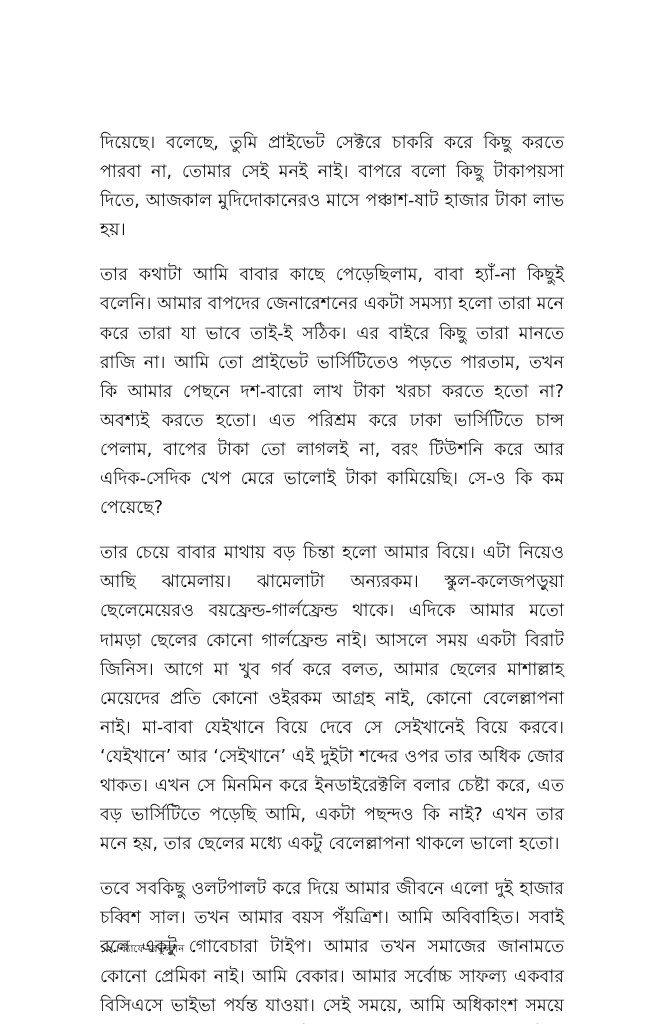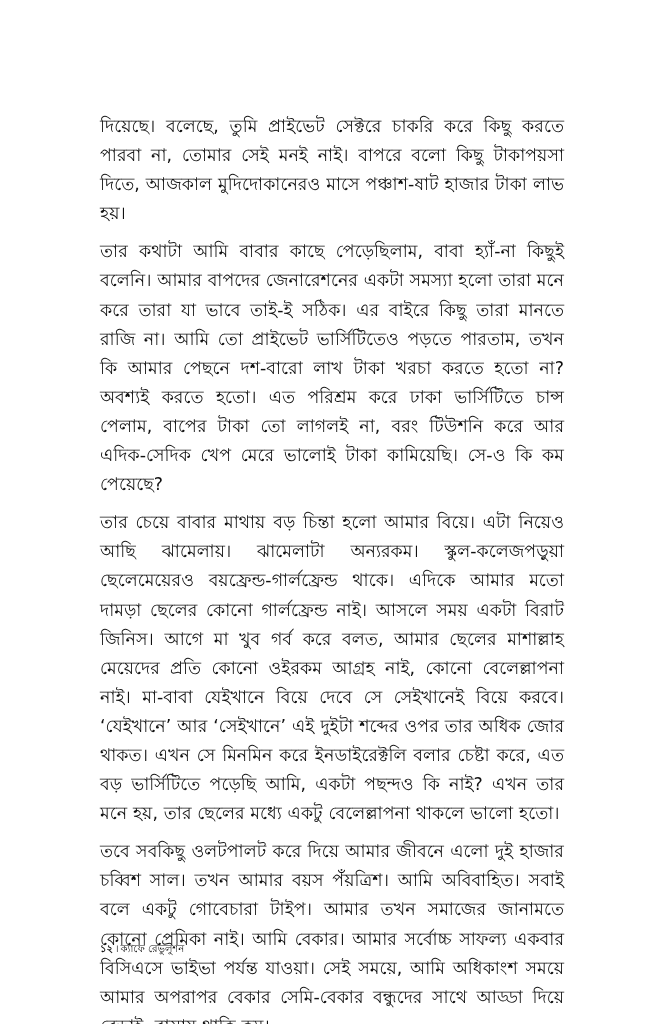--- a/index.html
+++ b/index.html
@@ -27,21 +27,21 @@
 
   
   .text-block {
     position: absolute;
     left: 100px;
     top: 112px;
     width: 464px;
   }
 
   .para {
-    margin: 0 0 9px 0;
+    margin: 16px 0 9px 0;
     font-size: 17.4px;
     line-height: 29.1px;
     text-align: justify;
     text-justify: inter-word;
     word-spacing: 0.2px;
     letter-spacing: 0.05px;
     color: #111111;
     hyphens: none;
   }
 

